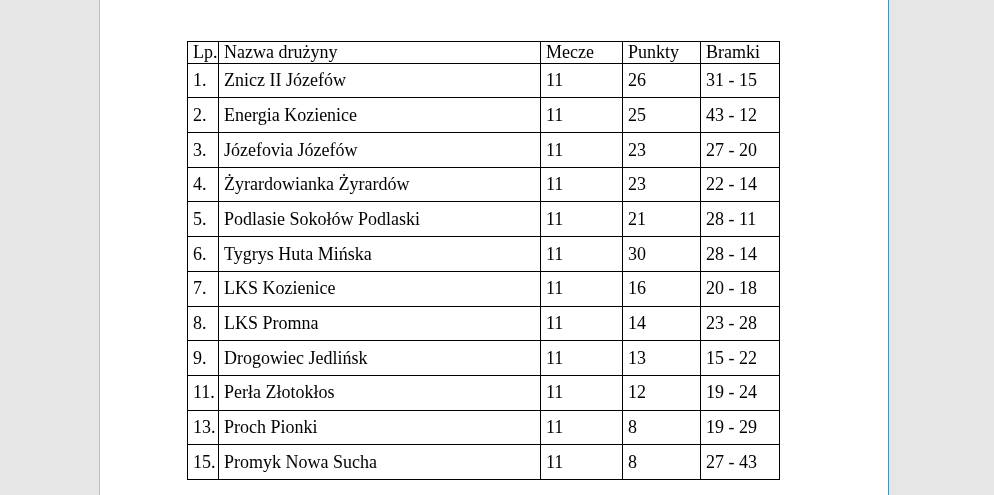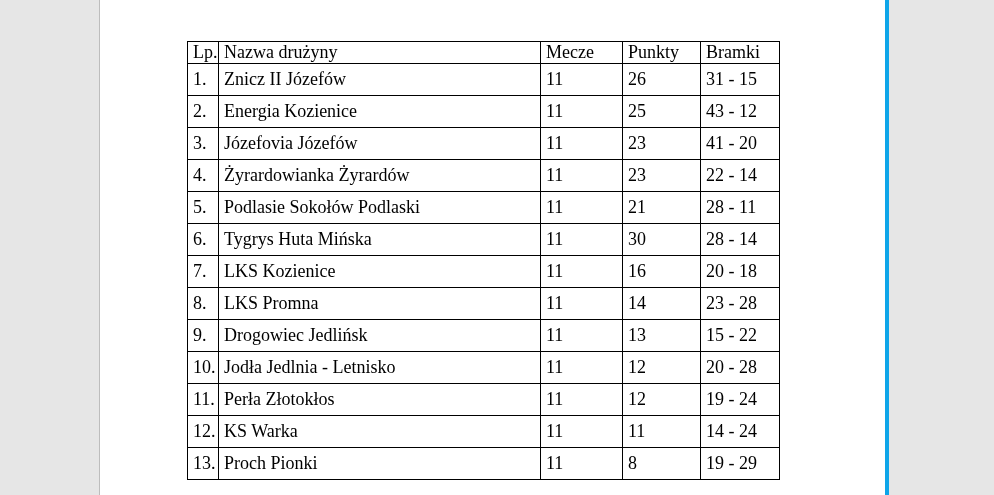--- a/index.html
+++ b/index.html
@@ -14,21 +14,21 @@
     color: #000;
   }
   .page {
     position: absolute;
     left: 99px;
     top: 0;
     width: 790px;
     height: 495px;
     background: #ffffff;
     border-left: 1px solid #bdbdbd;
-    border-right: 4px solid #0ea5e9;
+    border-right: 1px solid #0ea5e9;
   }
   table.standings {
     position: absolute;
     left: 87px;
     top: 41px;
     width: 592px;
     height: 439px;
     border-collapse: collapse;
     table-layout: fixed;
     font-size: 18px;
@@ -84,21 +84,21 @@
         <td>Energia Kozienice</td>
         <td>11</td>
         <td>25</td>
         <td>43 - 12</td>
       </tr>
       <tr>
         <td>3.</td>
         <td>Józefovia Józefów</td>
         <td>11</td>
         <td>23</td>
-        <td>41 - 20</td>
+        <td>27 - 20</td>
       </tr>
       <tr>
         <td>4.</td>
         <td>Żyrardowianka Żyrardów</td>
         <td>11</td>
         <td>23</td>
         <td>22 - 14</td>
       </tr>
       <tr>
         <td>5.</td>
@@ -129,42 +129,35 @@
         <td>23 - 28</td>
       </tr>
       <tr>
         <td>9.</td>
         <td>Drogowiec Jedlińsk</td>
         <td>11</td>
         <td>13</td>
         <td>15 - 22</td>
       </tr>
       <tr>
-        <td>10.</td>
-        <td>Jodła Jedlnia - Letnisko</td>
-        <td>11</td>
-        <td>12</td>
-        <td>20 - 28</td>
-      </tr>
-      <tr>
         <td>11.</td>
         <td>Perła Złotokłos</td>
         <td>11</td>
         <td>12</td>
         <td>19 - 24</td>
-      </tr>
-      <tr>
-        <td>12.</td>
-        <td>KS Warka</td>
-        <td>11</td>
-        <td>11</td>
-        <td>14 - 24</td>
       </tr>
       <tr>
         <td>13.</td>
         <td>Proch Pionki</td>
         <td>11</td>
         <td>8</td>
         <td>19 - 29</td>
       </tr>
+      <tr>
+        <td>15.</td>
+        <td>Promyk Nowa Sucha</td>
+        <td>11</td>
+        <td>8</td>
+        <td>27 - 43</td>
+      </tr>
     </tbody>
   </table>
 </div>
 
 </body></html>

